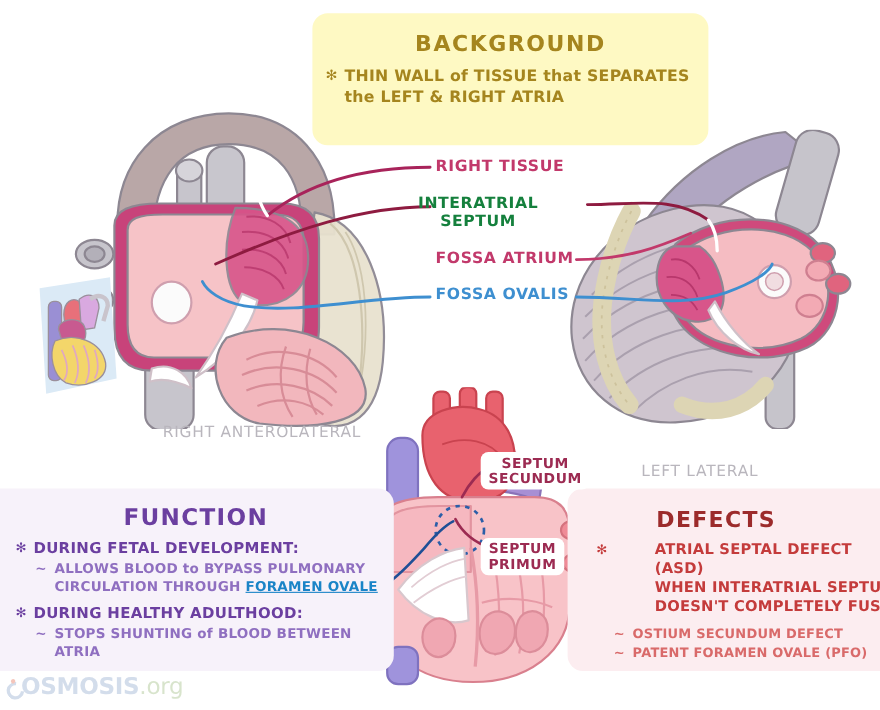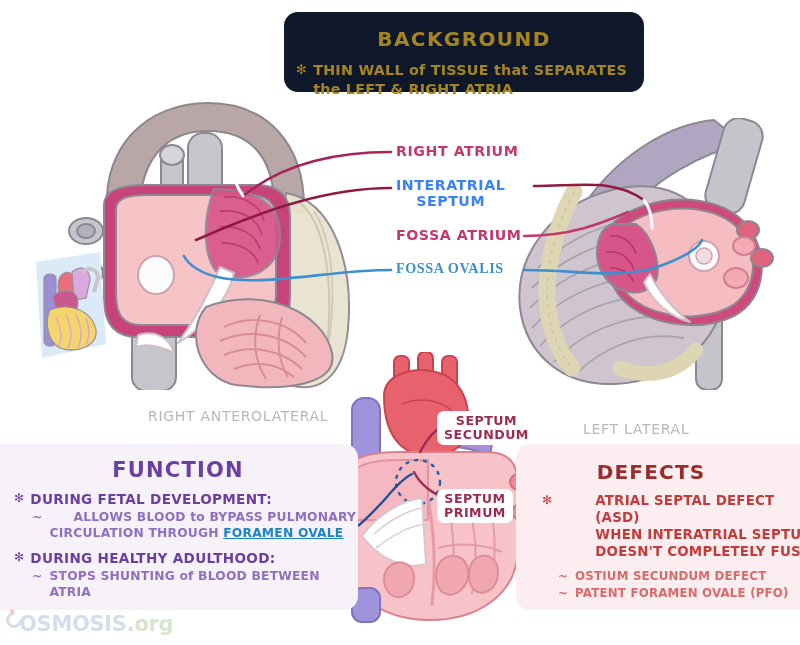--- a/index.html
+++ b/index.html
@@ -21,22 +21,22 @@
   }
 
   
   .panel {
     position: absolute;
     border-radius: 14px;
   }
 
   
   #bg-panel {
-    left: 284px; top: 12px; width: 360px; height: 80px;
-    background: #0f172a;
+    left: 284px; top: 12px; width: 360px; height: 120px;
+    background: #fef9c3;
   }
   #bg-panel .panel-title {
     text-align: center;
     color: #a5851e;
     font-size: 20px;
     font-weight: bold;
     letter-spacing: 1.4px;
     margin-top: 15px;
   }
   #bg-panel .bullet-row {
@@ -119,32 +119,32 @@
 
   
   .callout {
     position: absolute;
     font-weight: bold;
     letter-spacing: .55px;
     line-height: 1.1;
     white-space: pre-line;
   }
   #lbl-right-atrium  { left: 396px; top: 144px; color: #c2396b; font-size: 14.2px; }
-  #lbl-ias           { left: 396px; top: 178px; color: #3b82f6; font-size: 14.2px; text-align: center; }
+  #lbl-ias           { left: 380px; top: 178px; color: #15803d; font-size: 14.2px; text-align: center; }
   #lbl-left-atrium   { left: 396px; top: 228px; color: #c2396b; font-size: 14.2px; }
-  #lbl-fossa-ovalis  { left: 396px; top: 261px; color: #3e8fd0; font-size: 14.2px; font-family: Liberation Serif, serif; }
+  #lbl-fossa-ovalis  { left: 396px; top: 261px; color: #3e8fd0; font-size: 14.2px; }
 
   
   .view-caption {
     position: absolute;
     color: #b9b6bd;
     font-size: 14px;
     letter-spacing: .7px;
   }
-  #cap-right { left: 148px; top: 408px; }
+  #cap-right { left: 148px; top: 385px; }
   #cap-left  { left: 583px; top: 393px; margin-top: 28px; }
 
   
   .chip {
     position: absolute;
     background: #ffffff;
     border-radius: 7px;
     padding: 3px 7px;
     color: #9c2b52;
     font-size: 12.6px;
@@ -155,42 +155,42 @@
     white-space: pre-line;
   }
   #chip-secundum { left: 437px; top: 411px; }
   #chip-primum   { left: 437px; top: 489px; }
 
   
   #logo {
     position: absolute;
     left: 6px; top: 612px;
     display: flex;
-    align-items: flex-start;
+    align-items: flex-end;
     opacity: .45;
   }
   #logo .mark {
     width: 16px; height: 16px;
     border: 3px solid #9fb4d4;
     border-radius: 50%;
     border-right-color: transparent;
     transform: rotate(-40deg);
     margin-right: -3px;
     position: relative;
   }
   #logo .mark::after {
     content: "";
     position: absolute;
     width: 4px; height: 4px;
     background: #e8806a;
     border-radius: 50%;
     top: -5px; left: 7px;
   }
   #logo .word { font-size: 21px; font-weight: bold; color: #9fb4d4; letter-spacing: -.3px; }
-  #logo .tld  { font-size: 21px; font-weight: bold; color: #a9c48f; letter-spacing: -.3px; }
+  #logo .tld  { font-size: 21px; font-weight: normal; color: #a9c48f; letter-spacing: -.3px; }
 
   
   .illus { position: absolute; }
 </style>
 </head>
 <body>
 
 <div id="stage">
 
   <svg class="illus" style="left:28px; top:85px;" width="360" height="305" viewBox="0 0 360 305">
@@ -401,21 +401,21 @@
   <div class="panel" id="function-panel">
     <div class="panel-title">FUNCTION</div>
 
     <div class="fn-bullet">
       <span class="star">✻</span>
       <span>DURING FETAL DEVELOPMENT:</span>
     </div>
     <div class="fn-sub">
       <span class="tilde">~</span>
       <span>
-        <span style="white-space:pre-line;margin-left:24px;">ALLOWS BLOOD to BYPASS PULMONARY
+        <span style="white-space:pre-line;">ALLOWS BLOOD to BYPASS PULMONARY
 CIRCULATION THROUGH </span><span class="hl-blue">FORAMEN OVALE</span>
       </span>
     </div>
 
     <div class="fn-bullet">
       <span class="star">✻</span>
       <span>DURING HEALTHY ADULTHOOD:</span>
     </div>
     <div class="fn-sub">
       <span class="tilde">~</span>
@@ -436,21 +436,21 @@
     <div class="df-sub" style="margin-top:8px;">
       <span class="tilde">~</span>
       <span>OSTIUM SECUNDUM DEFECT</span>
     </div>
     <div class="df-sub">
       <span class="tilde">~</span>
       <span>PATENT FORAMEN OVALE (PFO)</span>
     </div>
   </div>
 
-  <div class="callout" id="lbl-right-atrium">RIGHT ATRIUM</div>
+  <div class="callout" id="lbl-right-atrium">RIGHT TISSUE</div>
   <div class="callout" id="lbl-ias">INTERATRIAL
 SEPTUM</div>
   <div class="callout" id="lbl-left-atrium">FOSSA ATRIUM</div>
   <div class="callout" id="lbl-fossa-ovalis">FOSSA OVALIS</div>
 
   <div class="chip" id="chip-secundum">SEPTUM
 SECUNDUM</div>
   <div class="chip" id="chip-primum">SEPTUM
 PRIMUM</div>
 

